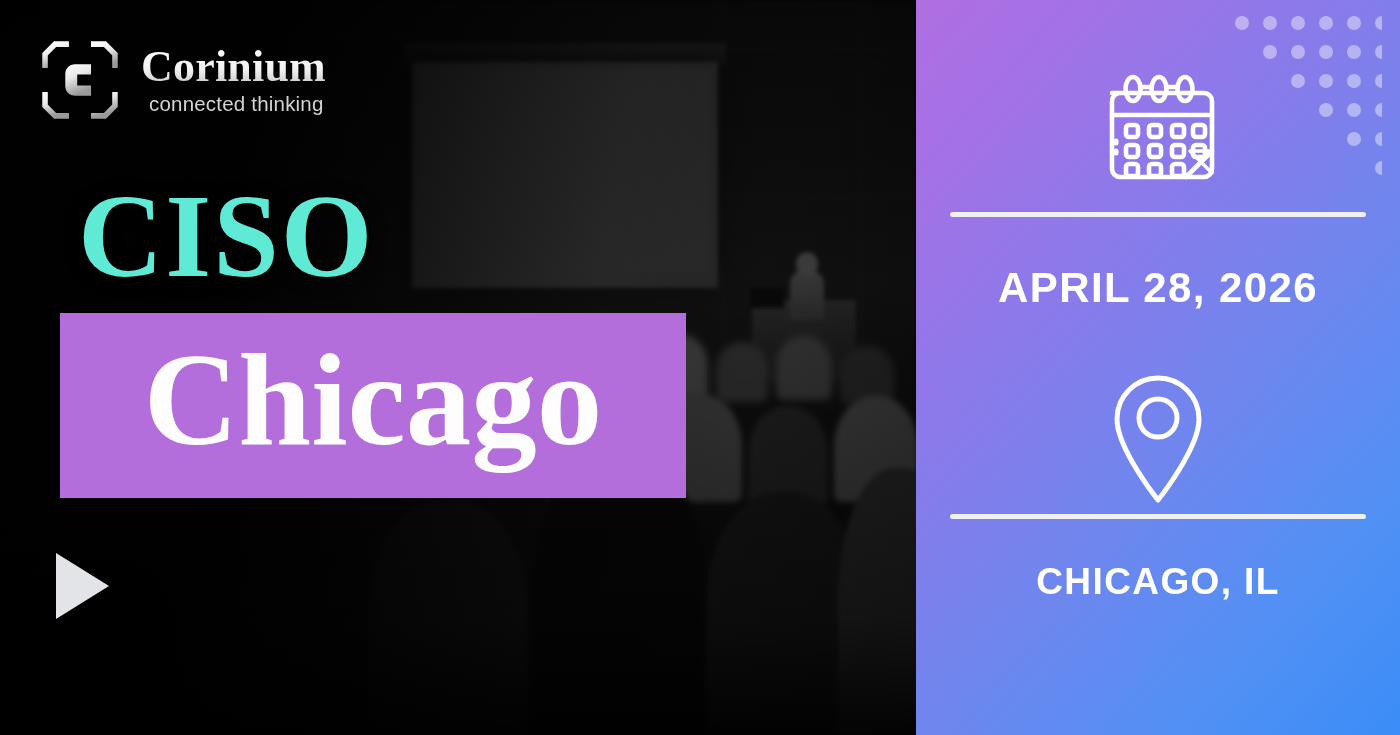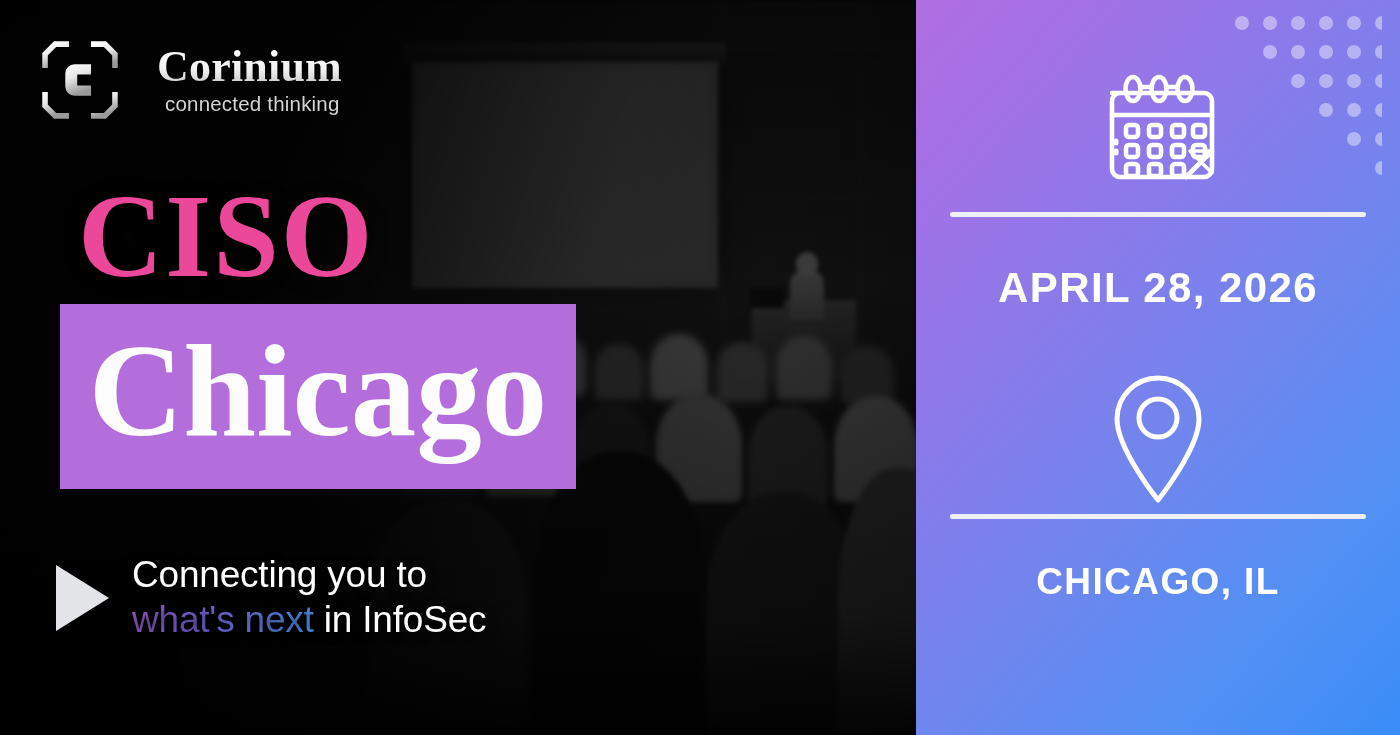--- a/index.html
+++ b/index.html
@@ -95,21 +95,21 @@
       linear-gradient(180deg,
         rgba(0,0,0,0.55) 0%,
         rgba(0,0,0,0.30) 40%,
         rgba(0,0,0,0.58) 84%,
         rgba(0,0,0,0.92) 100%);
   }
 
   
   .logo-block {
     position:absolute; left:33px; top:34px;
-    display:flex; align-items:center; gap:30px;
+    display:flex; align-items:center; gap:14px;
     z-index:6;
   }
   .logo-mark { width:94px; height:92px; display:block; }
   .logo-words { display:flex; flex-direction:column; line-height:1; }
   .logo-name {
     font-family:"Liberation Serif", serif;
     font-size:44px; font-weight:700; letter-spacing:0.2px;
     background:linear-gradient(180deg,#ffffff 0%,#f2f2f2 55%,#bdbdbd 100%);
     -webkit-background-clip:text; background-clip:text;
     -webkit-text-fill-color:transparent; color:#f2f2f2;
@@ -120,26 +120,26 @@
     color:#d4d4d4;
   }
 
   
   .headline { position:absolute; left:0; top:0; z-index:6; }
   .title-ciso {
     position:absolute; left:78px; top:178px;
     font-family:"Liberation Serif", serif;
     font-size:118px; font-weight:700;
     letter-spacing:2px; line-height:1;
-    color:#ec4899;
+    color:#5eead4;
     text-shadow:0 2px 18px rgba(0,0,0,0.75);
   }
   .title-city-box {
-    position:absolute; left:60px; top:304px;
-    width:516px; height:185px;
+    position:absolute; left:60px; top:313px;
+    width:626px; height:185px;
     background:#b36edb;
   }
   .title-city {
     position:absolute; left:0; top:0; right:0; bottom:0;
     display:flex; align-items:center; justify-content:center;
     font-family:"Liberation Serif", serif;
     font-size:131px; font-weight:700;
     letter-spacing:0px; line-height:1;
     color:#fdfdfd;
     padding-bottom:12px;
@@ -301,24 +301,20 @@
 
     <div class="headline">
       <div class="title-ciso">CISO</div>
       <div class="title-city-box">
         <div class="title-city">Chicago</div>
       </div>
     </div>
 
     <div class="tagline-wrap">
       <div class="play-triangle"></div>
-      <div class="tagline-text">
-        <span>Connecting you to</span><br>
-        <span class="tagline-accent">what's next</span><span> in InfoSec</span>
-      </div>
     </div>
   </div>
 
   <div class="info-panel">
 
     <svg class="dot-grid" viewBox="0 0 150 176">
       <g fill="#ffffff">
         <circle cx="10" cy="11" r="7"></circle>
           <circle cx="38" cy="11" r="7"></circle>
           <circle cx="66" cy="11" r="7"></circle>

